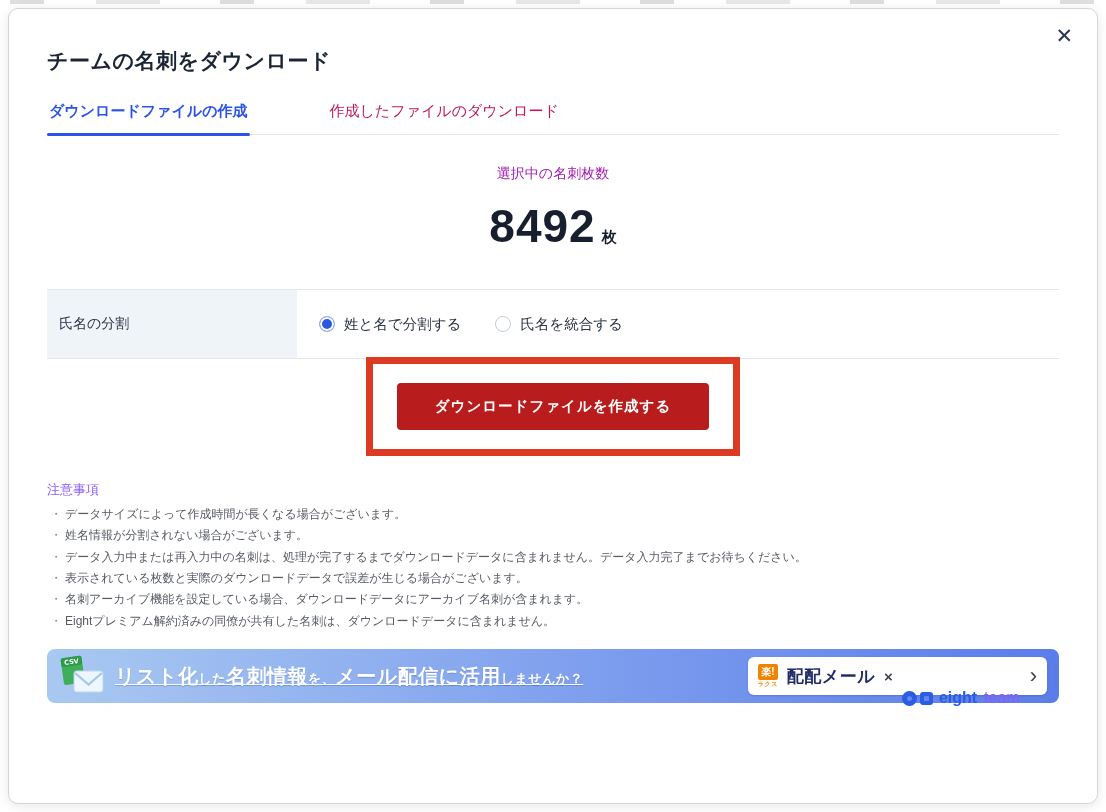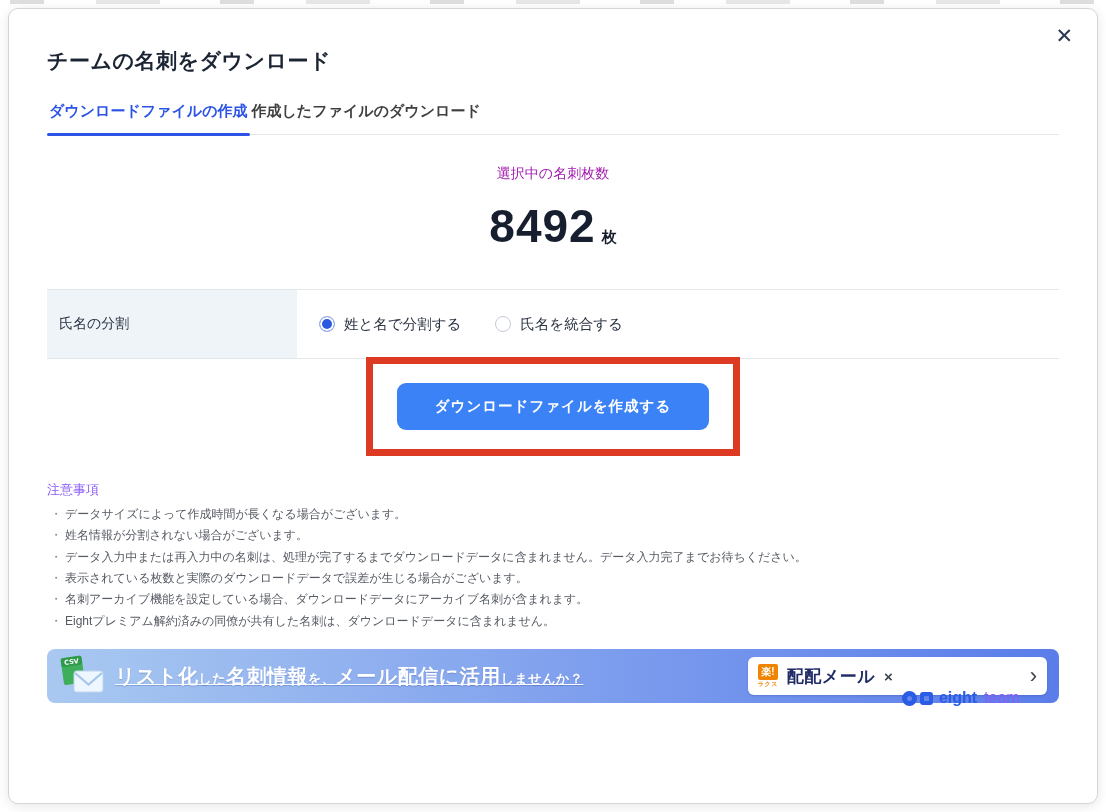--- a/index.html
+++ b/index.html
@@ -8,46 +8,46 @@
   .bg-artifacts { position:absolute; top:0; left:10px; right:10px; height:4px;
     background:repeating-linear-gradient(90deg,#d9d9d9 0 34px,transparent 34px 86px,#e3e3e3 86px 150px,transparent 150px 210px);
     opacity:.85; }
   .modal { position:absolute; left:8px; top:8px; width:1090px; height:796px;
     background:#fff; border:1px solid #d5d5d5; border-radius:10px;
     box-shadow:0 2px 12px rgba(0,0,0,.10); overflow:hidden; }
   .close-btn { position:absolute; top:16px; right:24px; font-size:21px; line-height:1;
     color:#2a3950; cursor:pointer; font-weight:400; }
   .title { margin:38px 38px 0; font-size:21px; font-weight:bold; color:#1b2433; letter-spacing:.5px; }
   
-  .tabs { margin:27px 38px 0; display:flex; border-bottom:1px solid #e4e7ea; }
+  .tabs { margin:27px 38px 0; display:flex; gap:30px; border-bottom:1px solid #e4e7ea; }
   .tab { padding:0 2px 13px; font-size:15px; cursor:pointer; position:relative; }
   .tab.active { color:#2b54e6; font-weight:bold; }
   .tab.active::after { content:""; position:absolute; left:0; right:0; bottom:-2px; height:3px; background:#2b54e6; border-radius:2px; }
-  .tab.inactive { color:#404040; font-weight:700; }
+  .tab.inactive { color:#be185d; font-weight:400;margin-left:48px; }
   
   .count-section { text-align:center; margin-top:30px; }
   .count-label { font-size:14px; color:#a21caf; }
   .count-value-row { margin-top:16px; color:#171f2e; }
   .count-value { font-size:46px; font-weight:bold; letter-spacing:1px; }
   .count-unit { font-size:15px; margin-left:6px; font-weight:600; }
   
   .opt-table { margin:36px 38px 0; border-top:1px solid #e4e7ea; }
   .opt-row { display:flex; align-items:stretch; border-bottom:1px solid #e4e7ea; min-height:69px; }
   .opt-label-cell { width:250px; background:#eff4f9; display:flex; align-items:center; padding:0 12px; }
   .opt-label { font-size:14px; color:#2a3342; }
   .opt-choices { flex:1; display:flex; align-items:center; gap:34px; padding-left:22px; }
   .choice { display:flex; align-items:center; gap:9px; cursor:pointer; }
   .radio { width:16px; height:16px; border-radius:50%; background:#fff; border:1px solid #c3cbd6; flex:0 0 auto; }
   .radio.selected { border:1px solid #9db0e8; background:#2859e0; box-shadow:inset 0 0 0 2px #fff; }
   .choice-label { font-size:14.5px; color:#2a3342; }
   
   .action-area { display:flex; justify-content:center; margin-top:-2px; }
   .highlight-box { border:7px solid #dc3a22; padding:19px 24px; background:transparent; }
-  .primary-btn { display:block; min-width:295px; padding:14px 38px; background:#3b82f6; color:#fff;
-    font-size:14.5px; font-weight:bold; border:none; border-radius:9px; cursor:pointer; letter-spacing:1px;
+  .primary-btn { display:block; min-width:295px; padding:14px 38px; background:#b91c1c; color:#fff;
+    font-size:14.5px; font-weight:bold; border:none; border-radius:4px; cursor:pointer; letter-spacing:1px;
     font-family:inherit; }
   
   .notes { margin:25px 38px 0; }
   .notes-title { font-size:13px; color:#8b5cf6; margin-bottom:5px; }
   .note-item { font-size:12px; color:#565b63; line-height:1.78; display:flex; }
   .note-bullet { width:18px; text-align:center; color:#8a8f96; flex:0 0 auto; }
   
   .banner { margin:17px 38px 0; height:54px; border-radius:8px; display:flex; align-items:center;
     padding:0 12px 0 10px; background:linear-gradient(90deg,#a9c9f1 0%,#7d9dee 55%,#5a7de9 100%);
     cursor:pointer; }

